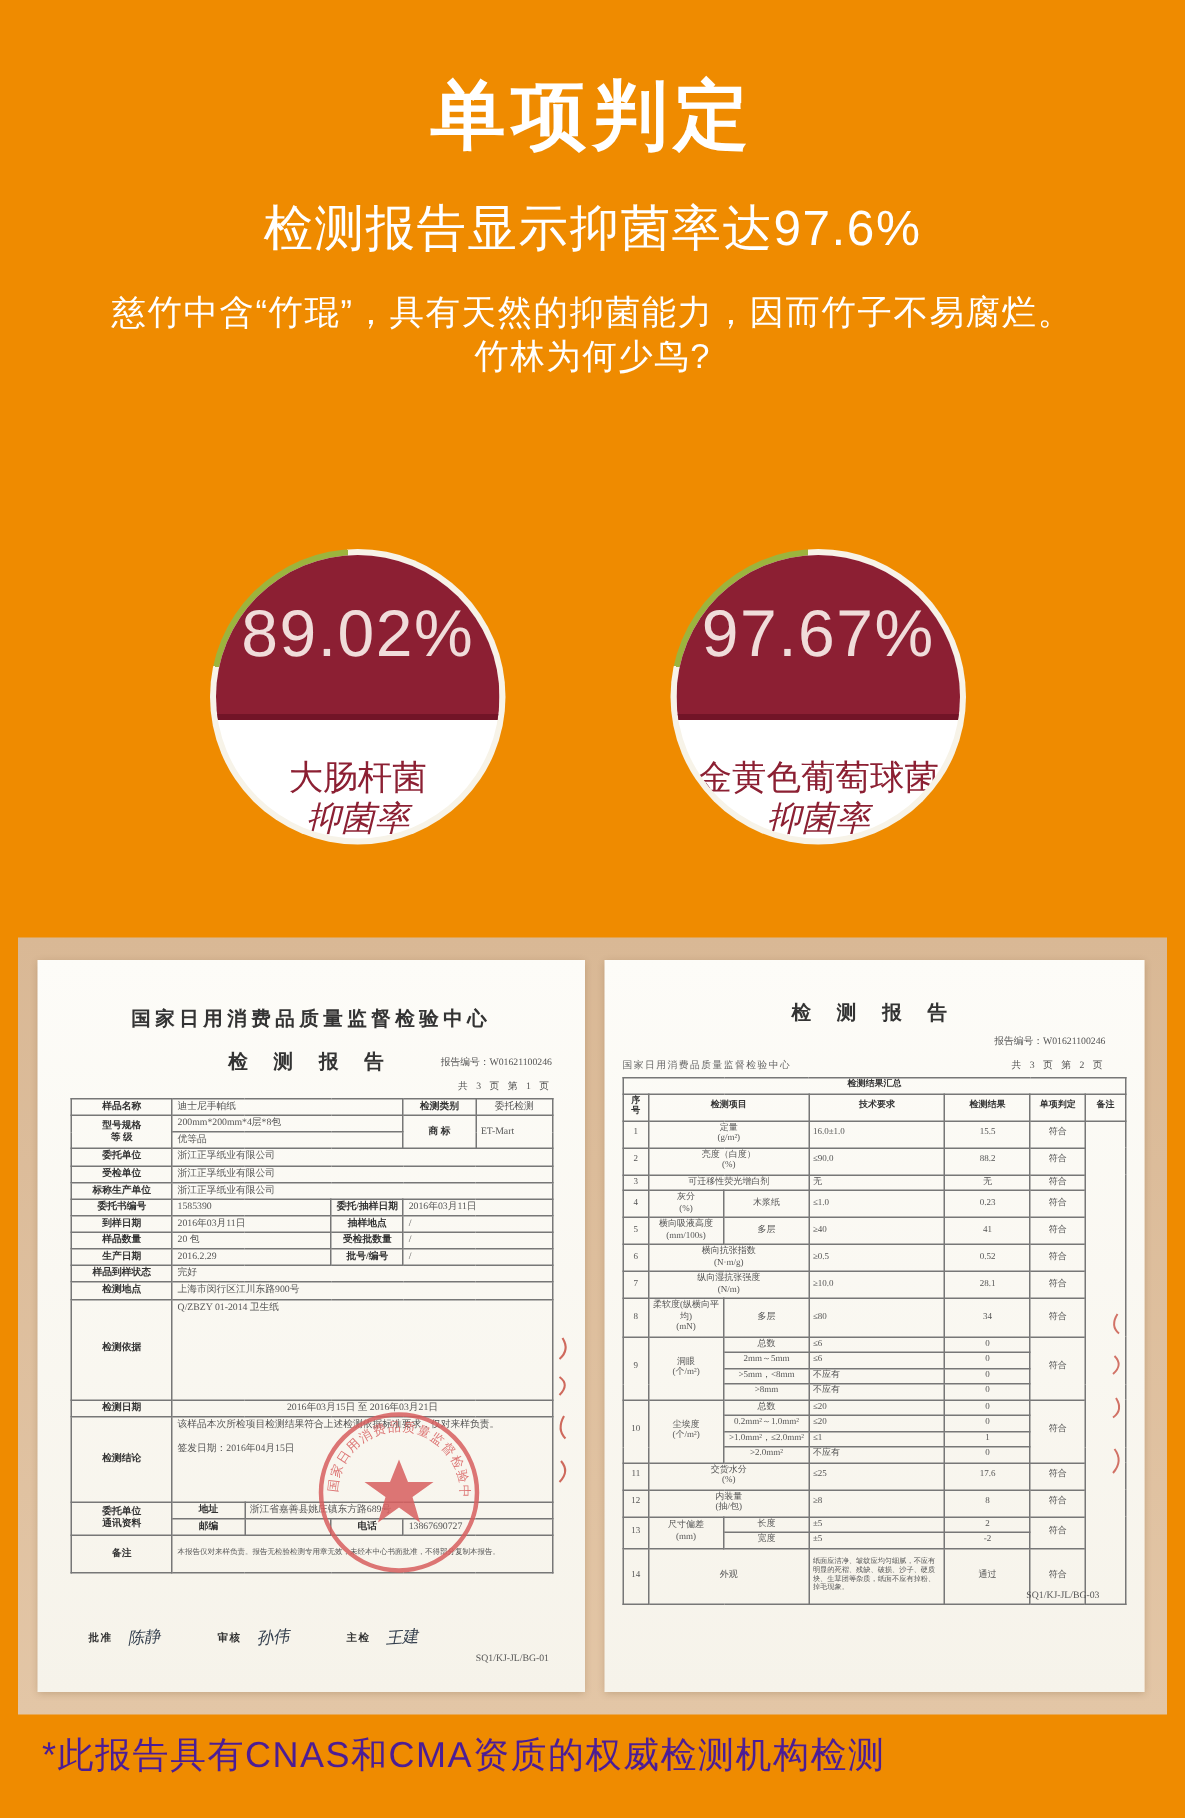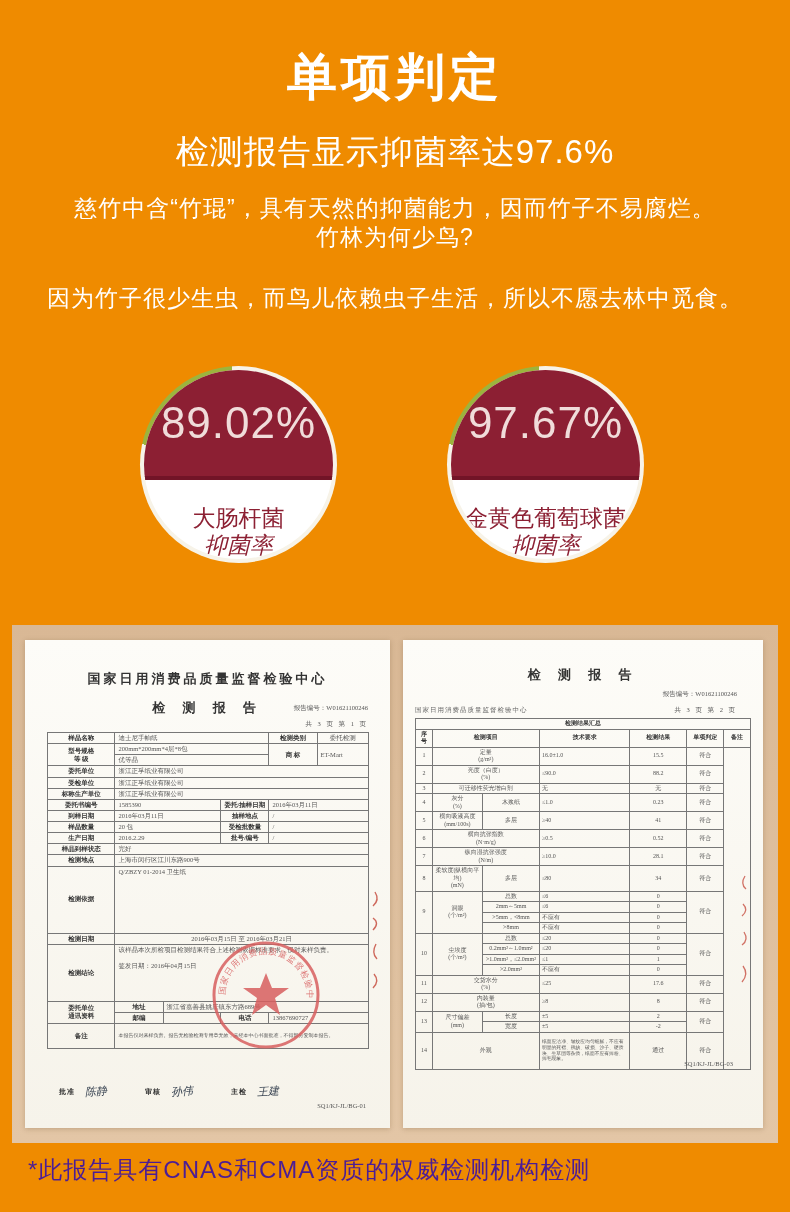--- a/index.html
+++ b/index.html
@@ -83,21 +83,20 @@
 </style>
 </head>
 <body>
 
 <div id="root">
 
   <h1 class="hero-title">单项判定</h1>
   <h2 class="hero-subtitle">检测报告显示抑菌率达97.6%</h2>
   <p class="hero-line l1">慈竹中含“竹琨”，具有天然的抑菌能力，因而竹子不易腐烂。</p>
   <p class="hero-line l2">竹林为何少鸟?</p>
-  <p class="hero-line l3">因为竹子很少生虫，而鸟儿依赖虫子生活，所以不愿去林中觅食。</p>
 
   <div class="badge left">
     <div class="badge-inner">
       <div class="badge-top">
         <span class="badge-value">89.02%</span>
       </div>
       <div class="badge-bottom">
         <span class="badge-l1">大肠杆菌</span>
         <span class="badge-l2">抑菌率</span>
       </div>

